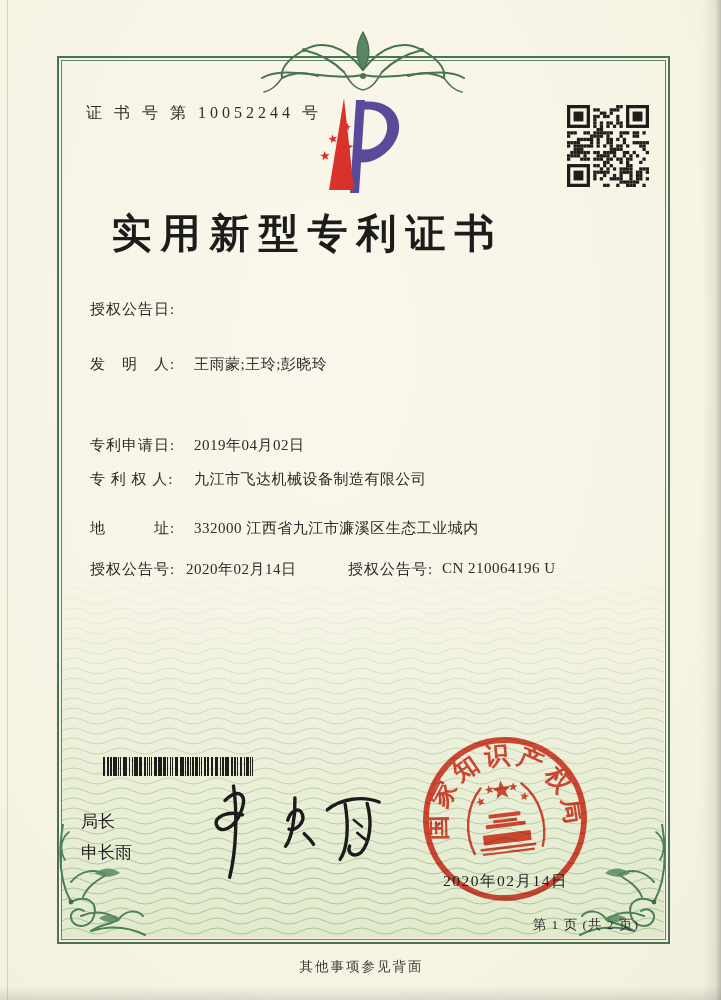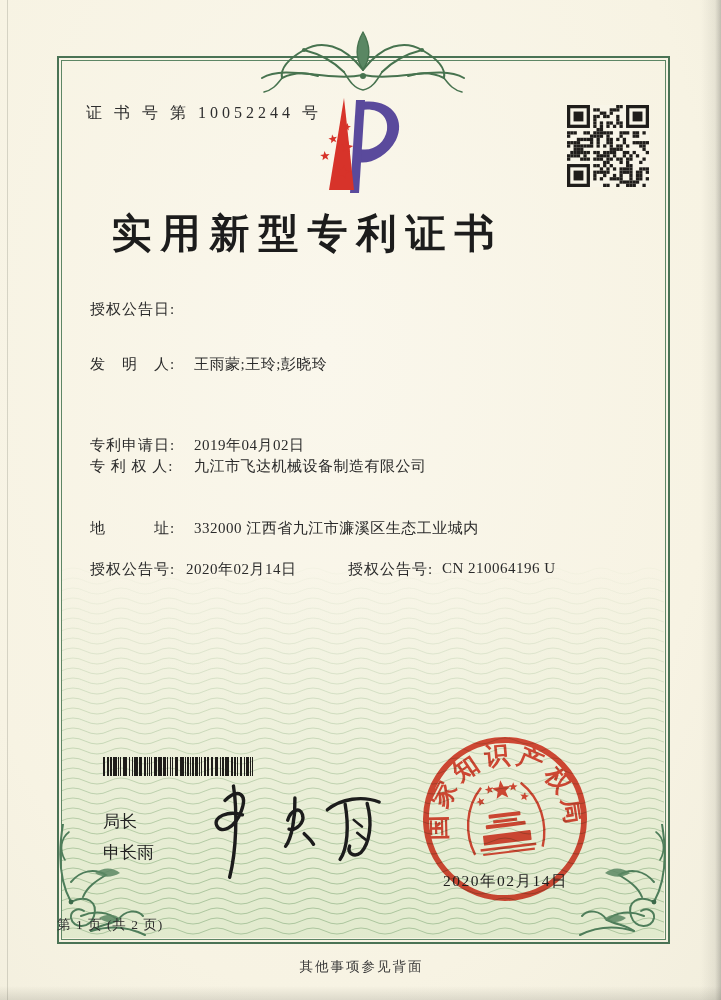--- a/index.html
+++ b/index.html
@@ -34,28 +34,28 @@
   .fvalue2-label{position:absolute;left:258px;white-space:pre;letter-spacing:1px;}
   .fvalue2{position:absolute;left:352px;white-space:nowrap;letter-spacing:0.5px;}
 
   .body-text{position:absolute;left:86px;width:562px;top:588px;font-size:14.6px;
              line-height:1.82;color:#3a3a3a;text-align:justify;}
   .body-text p{margin:0 0 2px 0;text-indent:2em;}
 
   #barcode{position:absolute;left:103px;top:757px;width:182px;height:19px;font-size:0;}
   #barcode i{display:inline-block;height:19px;background:#1f1d1a;vertical-align:top;}
 
-  .director{position:absolute;left:103px;top:806px;font-size:17px;color:#222;line-height:1.85;
+  .director{position:absolute;left:81px;top:806px;font-size:17px;color:#222;line-height:1.85;
             font-family:"Liberation Sans","DejaVu Sans",sans-serif;}
   #signature{position:absolute;left:188px;top:778px;transform:rotate(-2deg);}
 
   #seal{position:absolute;left:419px;top:733px;transform:rotate(-7deg);mix-blend-mode:multiply;opacity:0.92;}
   .seal-date{position:absolute;left:443px;top:871px;font-size:15.5px;letter-spacing:1.5px;color:#1e1e1e;}
 
-  .page-footer{position:absolute;left:57px;width:575px;top:916px;text-align:left;font-size:13.5px;color:#2e2e2e;letter-spacing:1px;}
+  .page-footer{position:absolute;left:57px;width:575px;top:916px;text-align:right;font-size:13.5px;color:#2e2e2e;letter-spacing:1px;padding-left:7px;}
   .back-note{position:absolute;left:57px;width:609px;top:958px;text-align:center;font-size:13.5px;color:#3a3a3a;letter-spacing:2px;}
 
   .crest{position:absolute;left:252px;top:26px;}
   .corner-orn{position:absolute;}
   .corner-left{left:51px;top:824px;}
   .corner-right{left:578px;top:824px;transform:scaleX(-1);}
 </style>
 </head>
 <body>
 
@@ -396,21 +396,21 @@
     <span class="flabel">授权公告日:</span>
   </div>
   <div class="field-row" style="top:355px">
     <span class="flabel">发　明　人:</span>
     <span class="fvalue">王雨蒙;王玲;彭晓玲</span>
   </div>
   <div class="field-row" style="top:436px">
     <span class="flabel">专利申请日:</span>
     <span class="fvalue">2019年04月02日</span>
   </div>
-  <div class="field-row" style="top:457px">
+  <div class="field-row" style="top:470px">
     <span class="flabel">专 利 权 人:</span>
     <span class="fvalue">九江市飞达机械设备制造有限公司</span>
   </div>
   <div class="field-row" style="top:519px">
     <span class="flabel">地　　　址:</span>
     <span class="fvalue">332000 江西省九江市濂溪区生态工业城内</span>
   </div>
   <div class="field-row" style="top:560px">
     <span class="flabel">授权公告号:</span>
     <span class="fvalue" style="left:96px">2020年02月14日</span>

